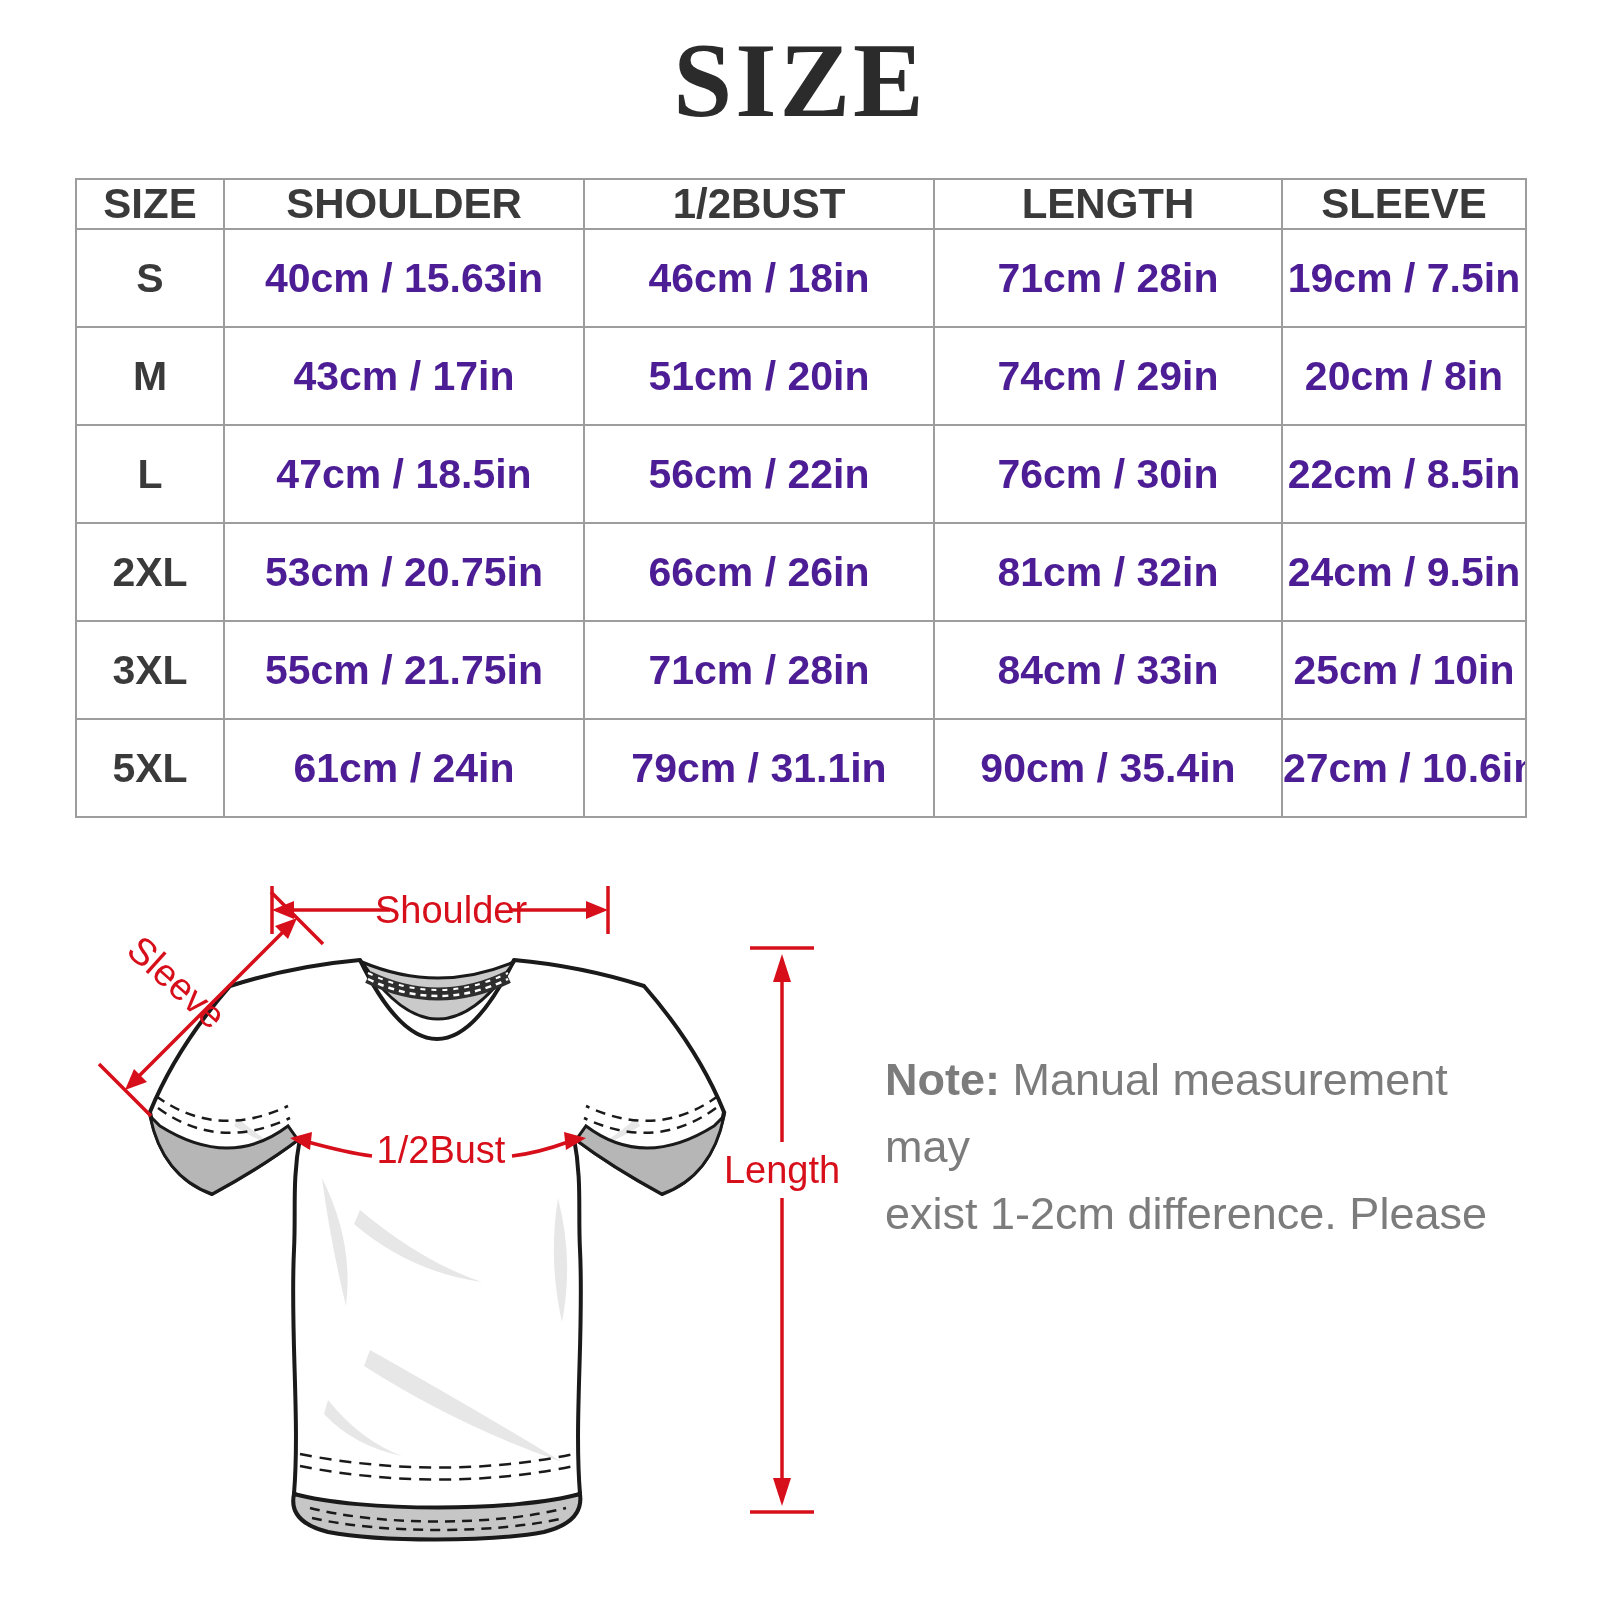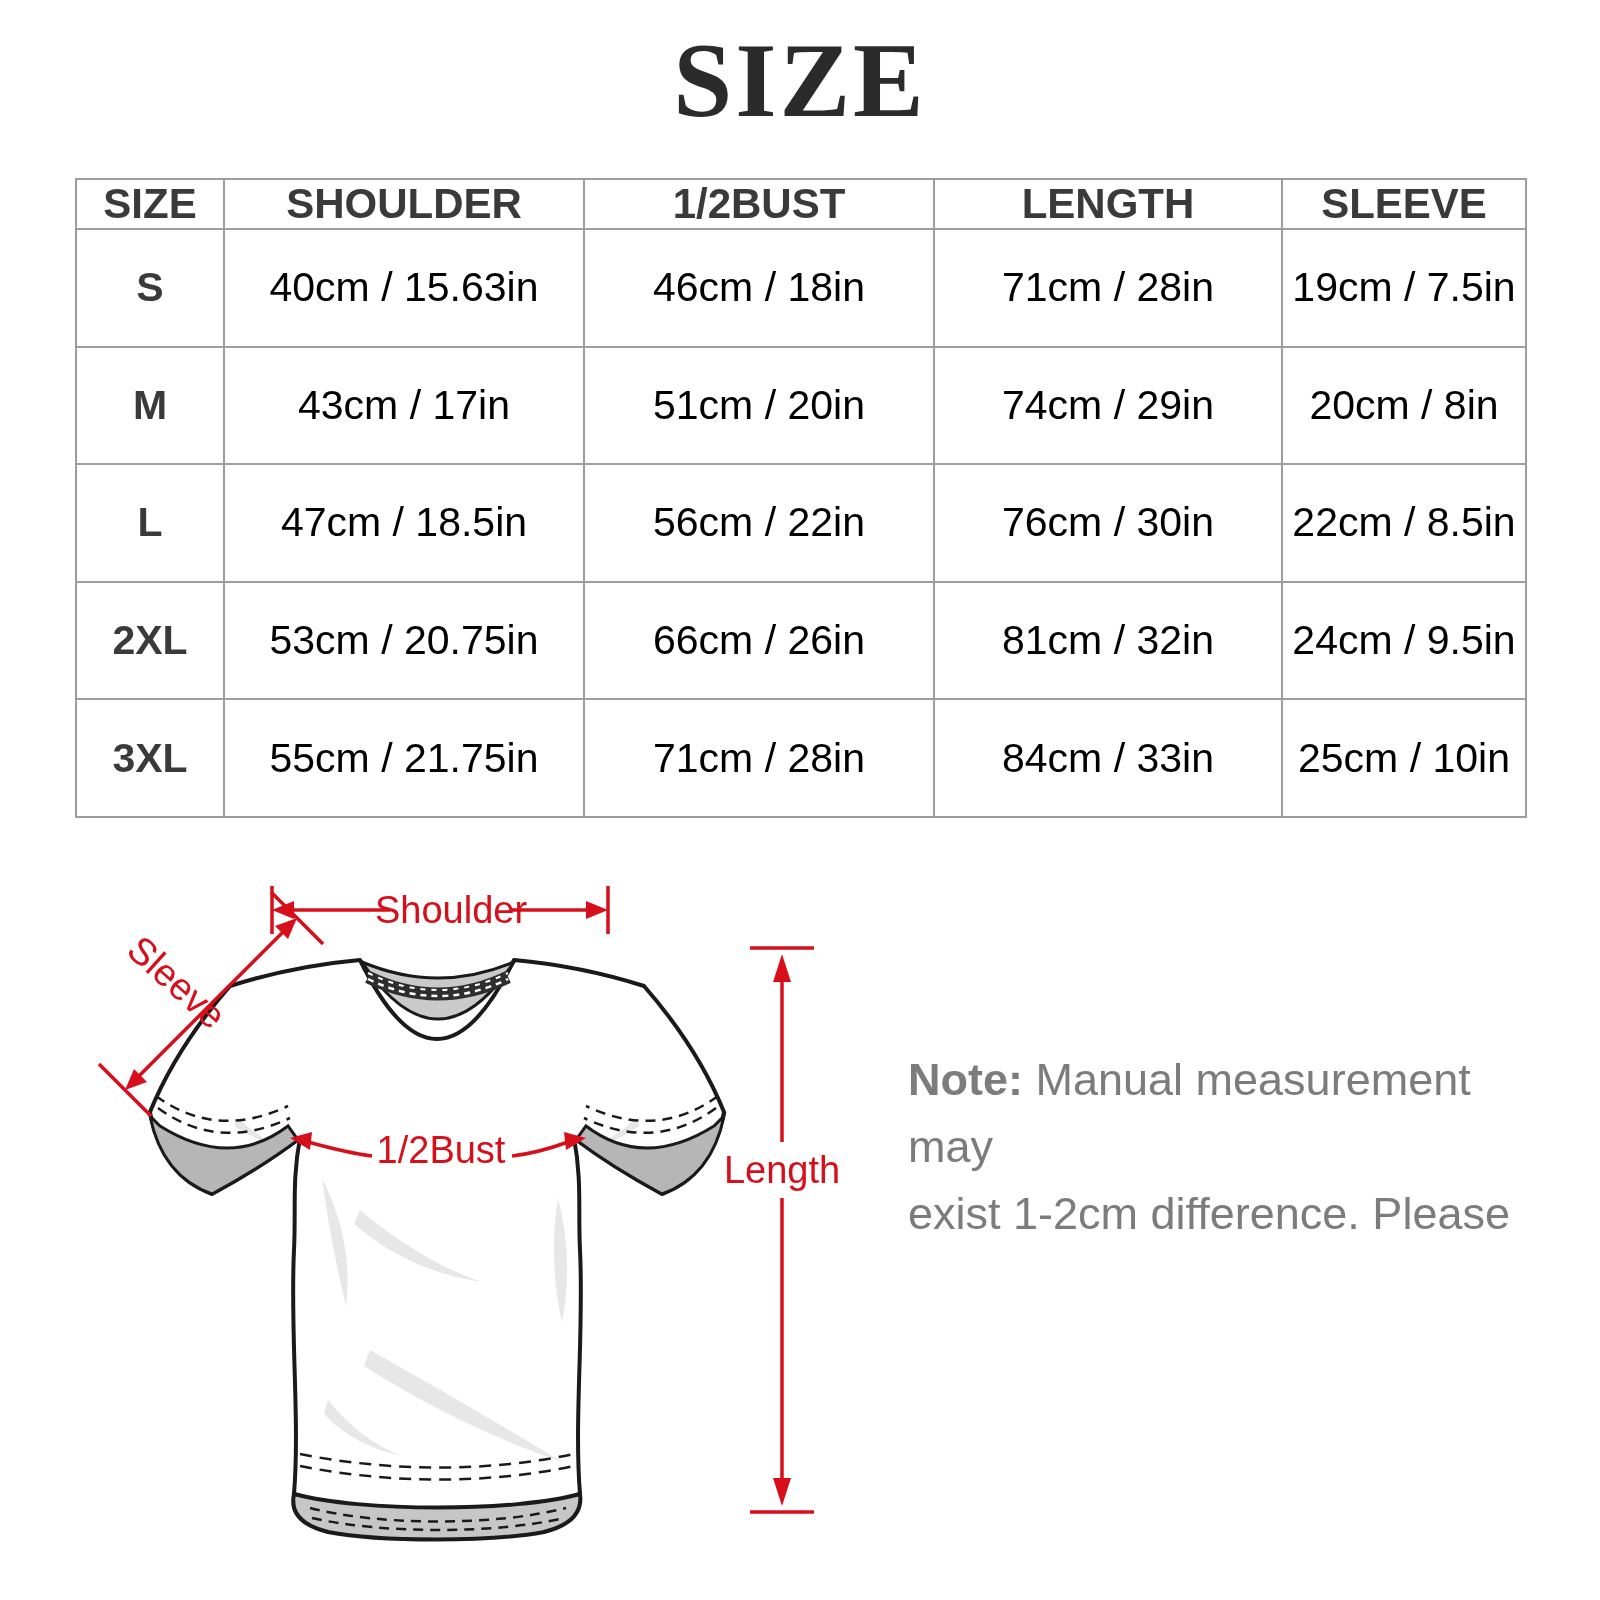--- a/index.html
+++ b/index.html
@@ -20,25 +20,25 @@
     border:2px solid #9d9d9d;text-align:center;vertical-align:middle;
     padding:0;overflow:hidden;white-space:nowrap;
   }
   table.size-table thead th{
     font-size:42px;font-weight:700;color:#3a3a3a;letter-spacing:0px;
   }
   table.size-table tbody th{
     font-size:41px;font-weight:700;color:#3a3a3a;
   }
   table.size-table tbody td{
-    font-size:41px;font-weight:400;color:#000000;
+    font-size:41px;font-weight:700;color:#4c1d95;
   }
   .diagram{position:absolute;left:60px;top:880px;width:820px;height:700px;}
   .note-block{
-    position:absolute;left:908px;top:1046px;width:640px;
+    position:absolute;left:885px;top:1046px;width:640px;
     font-size:45px;line-height:67px;color:#7c7c7c;font-weight:400;
   }
   .note-block .note-label{font-weight:700;}
   svg text.red-label{
     font-family:"Liberation Sans", sans-serif;font-size:38px;fill:#d70f1b;
   }
 </style>
 </head>
 <body>
 
@@ -91,20 +91,27 @@
           <td>81cm / 32in</td>
           <td>24cm / 9.5in</td>
         </tr>
         <tr>
           <th>3XL</th>
           <td>55cm / 21.75in</td>
           <td>71cm / 28in</td>
           <td>84cm / 33in</td>
           <td>25cm / 10in</td>
         </tr>
+        <tr>
+          <th>5XL</th>
+          <td>61cm / 24in</td>
+          <td>79cm / 31.1in</td>
+          <td>90cm / 35.4in</td>
+          <td>27cm / 10.6in</td>
+        </tr>
       </tbody>
   </table>
 </div>
 
 <svg class="diagram" viewBox="0 0 820 700" xmlns="http://www.w3.org/2000/svg">
 
   <g>
 
     <path d="M 300,80
          Q 233,86 170,106

